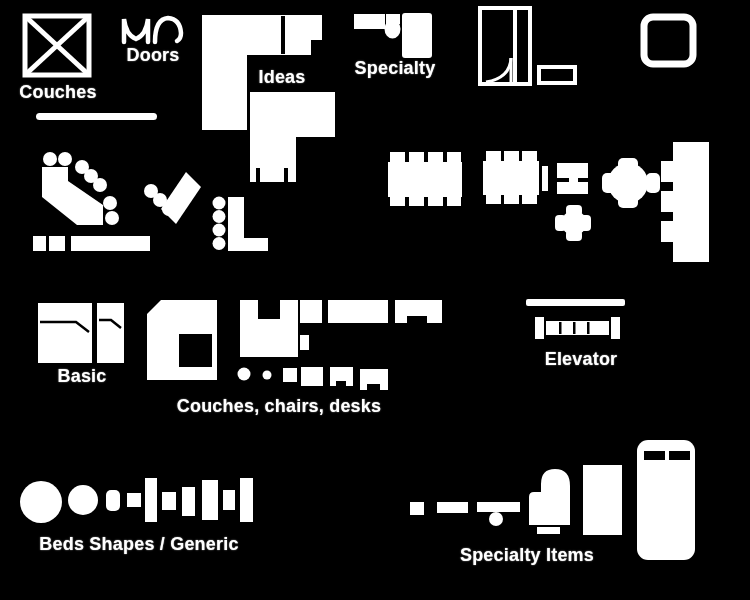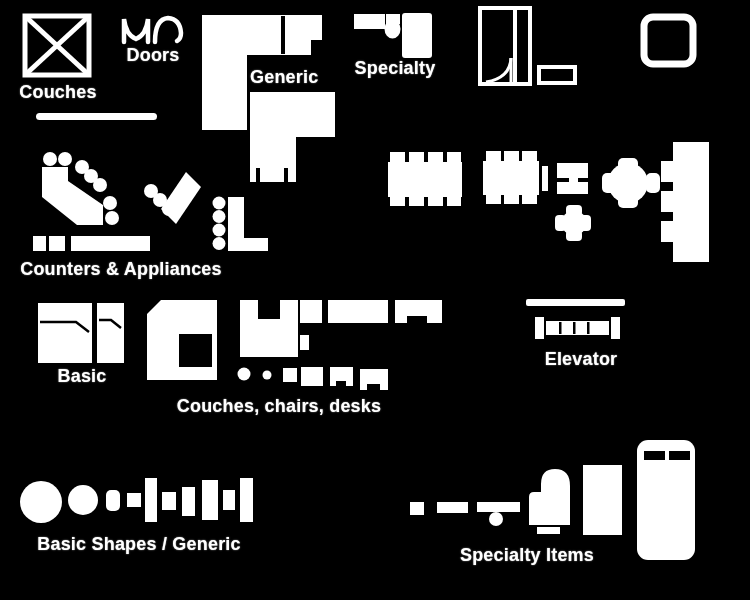--- a/index.html
+++ b/index.html
@@ -209,22 +209,21 @@
     <rect x="583" y="465" width="39" height="70" fill="#fff"></rect>
     <g>
       <rect x="637" y="440" width="58" height="120" rx="11" fill="#fff"></rect>
       <rect x="644" y="451" width="21" height="9" fill="#000"></rect>
       <rect x="669" y="451" width="21" height="9" fill="#000"></rect>
     </g>
   </svg>
 
   <div class="lbl" style="left:18px;top:83px;width:80px">Couches</div>
   <div class="lbl" style="left:122px;top:46px;width:62px">Doors</div>
-  <div class="lbl" style="left:250px;top:68px;width:64px">Generic</div>
+  <div class="lbl" style="left:250px;top:68px;width:64px">Ideas</div>
   <div class="lbl" style="left:341px;top:59px;width:108px">Specialty</div>
-  <div class="lbl" style="left:14px;top:260px;width:214px">Counters &amp; Appliances</div>
   <div class="lbl" style="left:52px;top:367px;width:60px">Basic</div>
   <div class="lbl" style="left:169px;top:397px;width:220px">Couches, chairs, desks</div>
   <div class="lbl" style="left:532px;top:350px;width:98px">Elevator</div>
-  <div class="lbl" style="left:29px;top:535px;width:220px">Basic Shapes / Generic</div>
+  <div class="lbl" style="left:29px;top:535px;width:220px">Beds Shapes / Generic</div>
   <div class="lbl" style="left:451px;top:546px;width:152px">Specialty Items</div>
 
 </div>
 
 </body></html>

